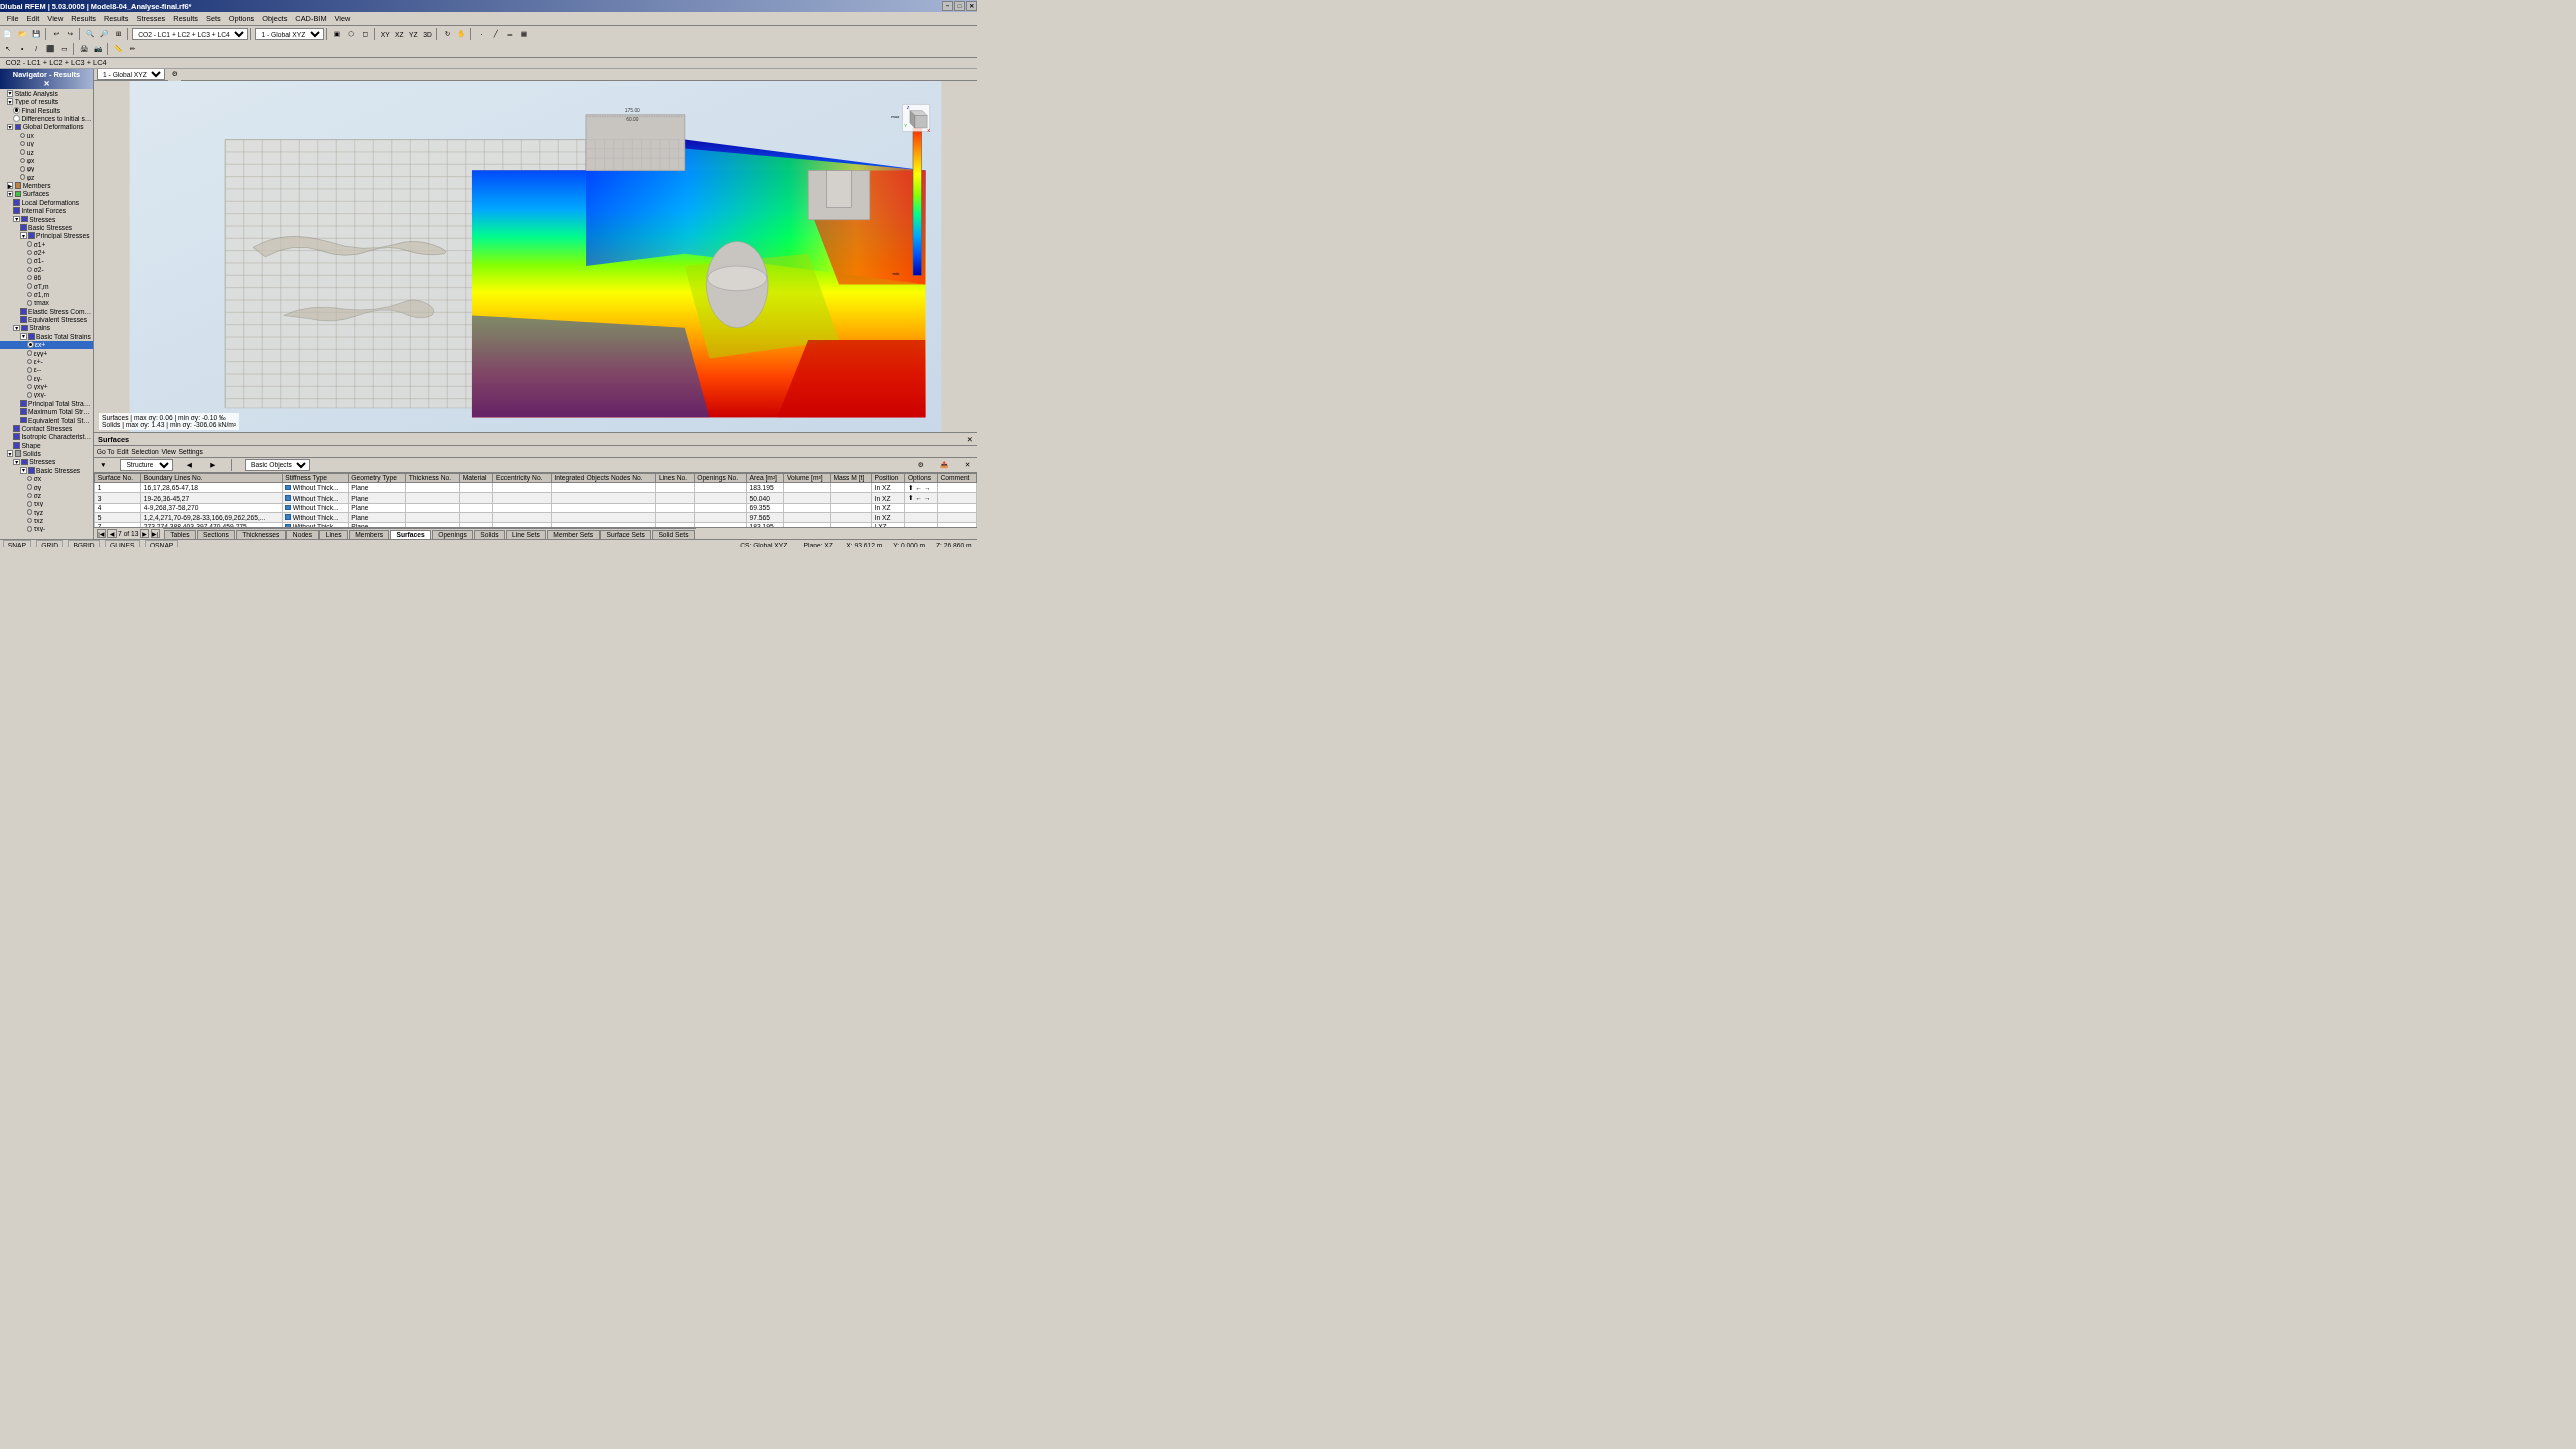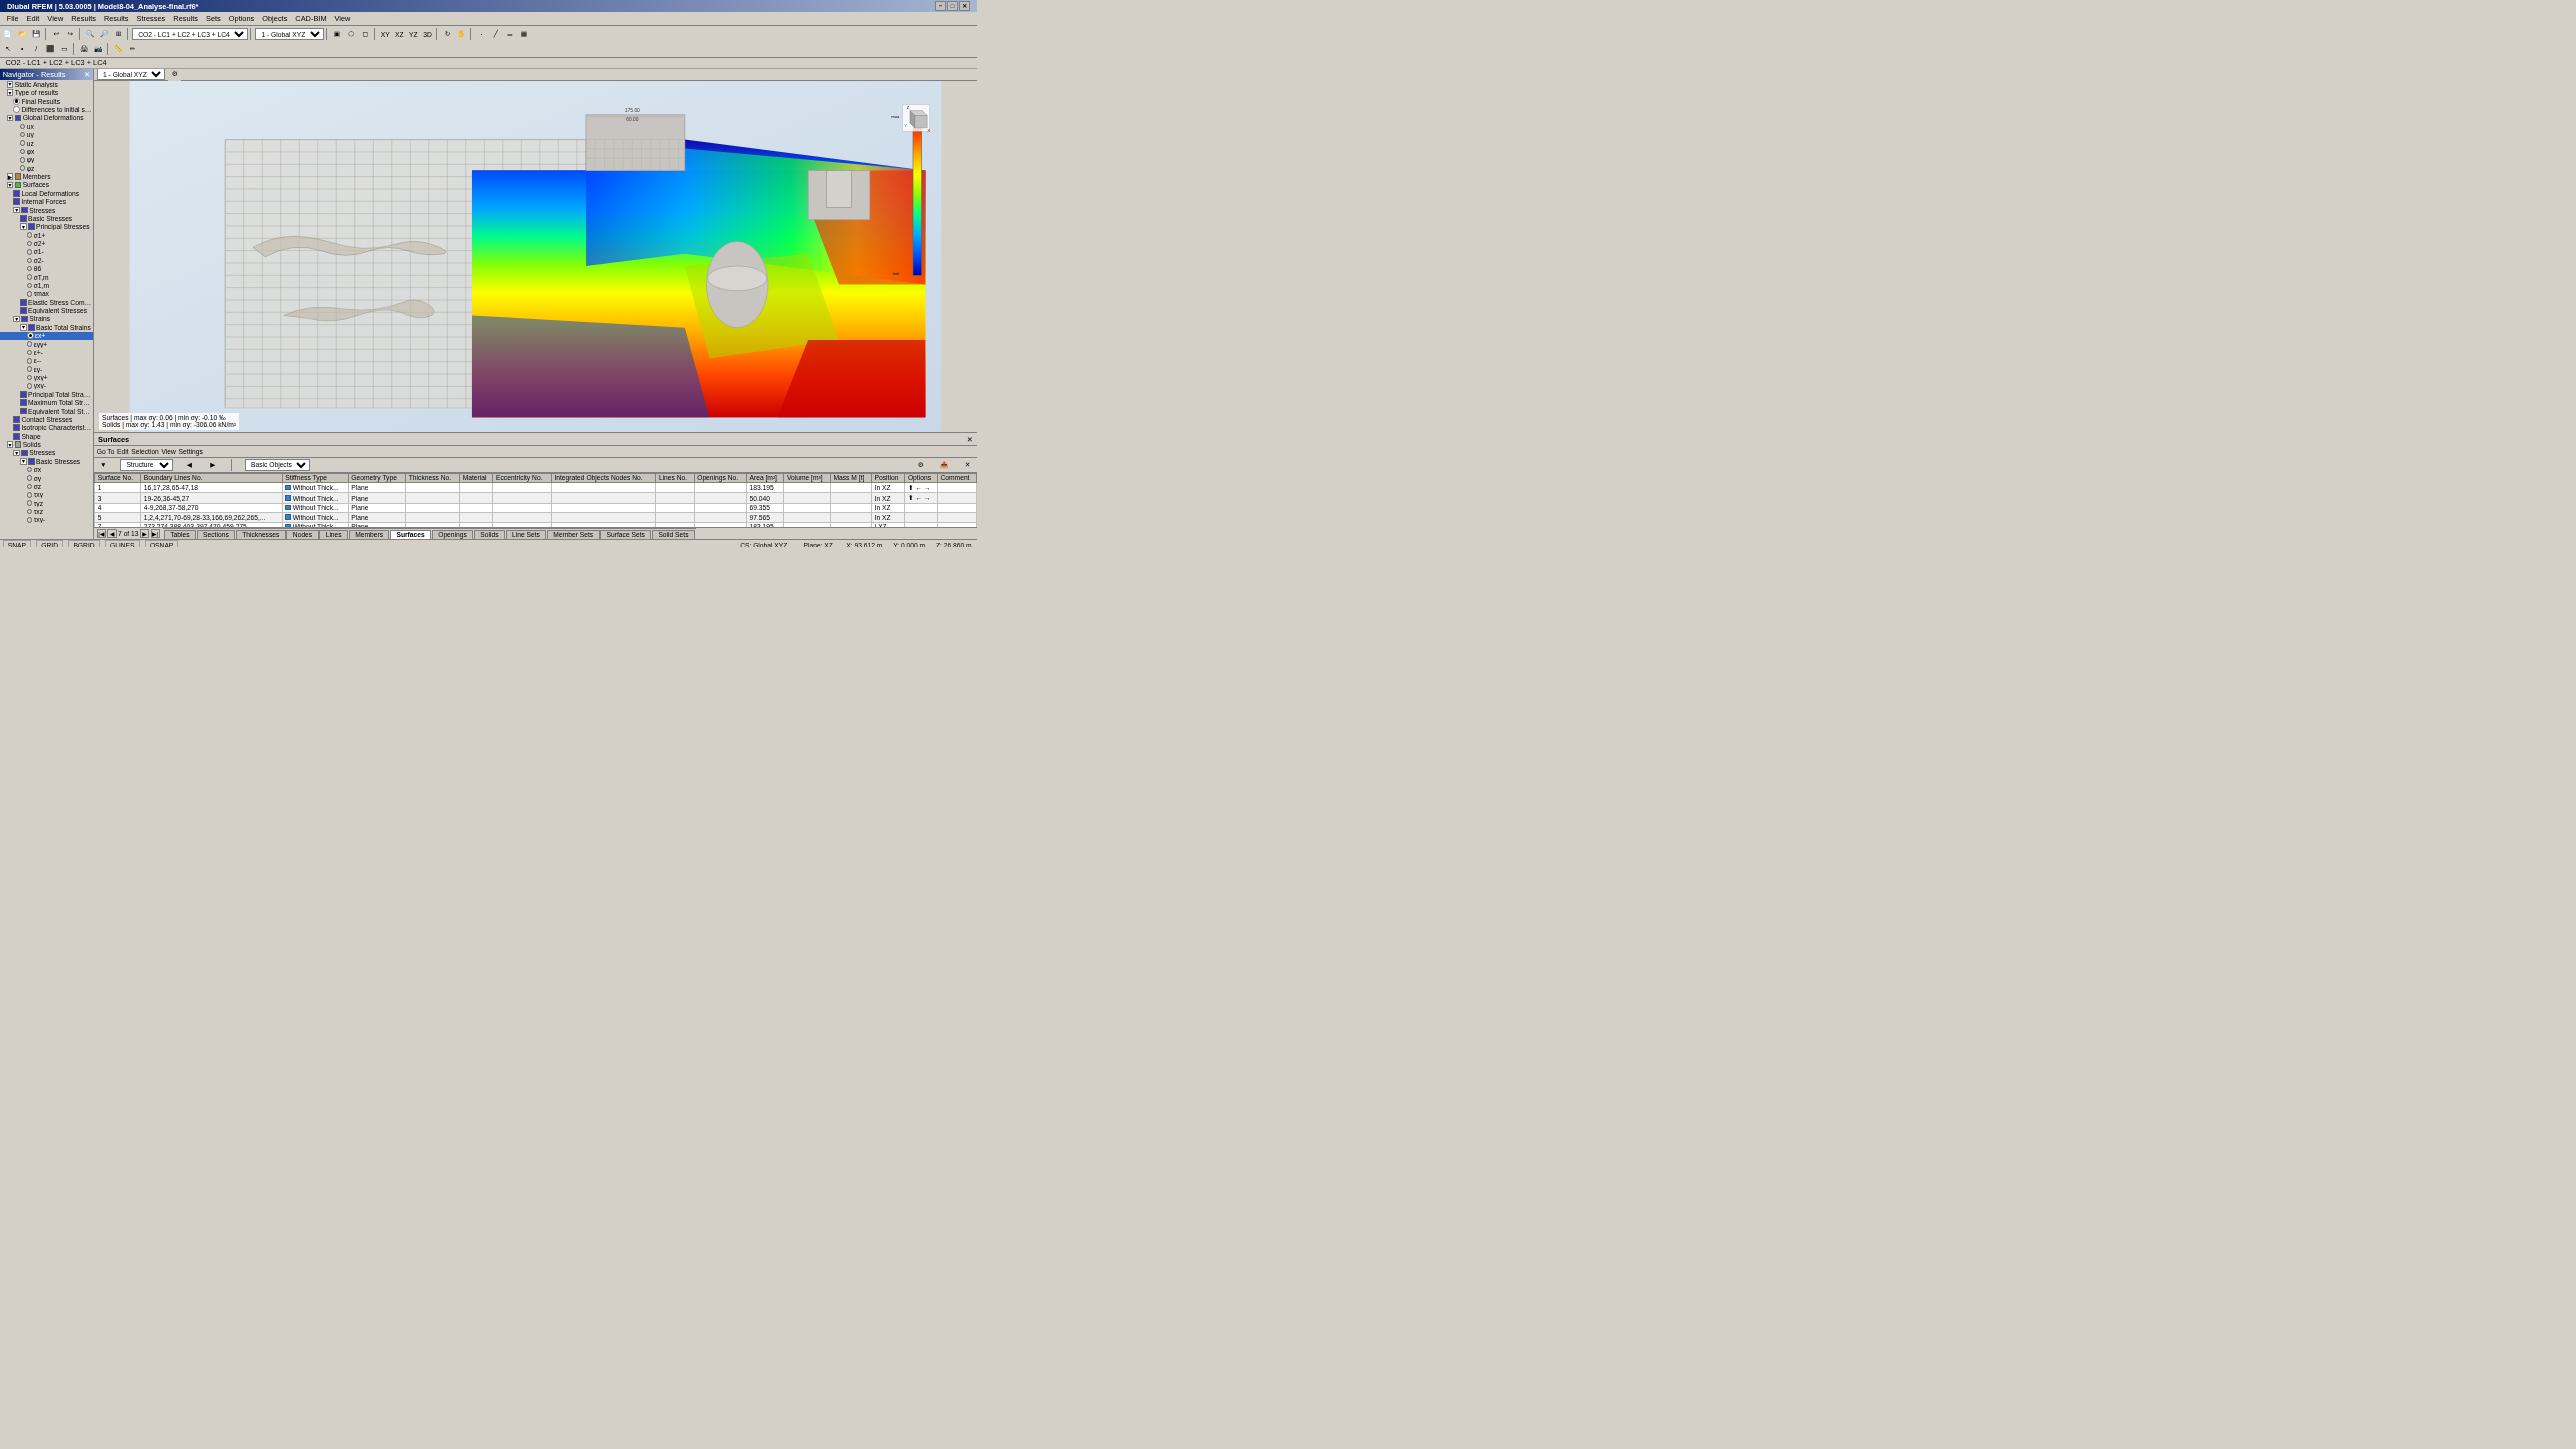--- a/index.html
+++ b/index.html
@@ -13,21 +13,21 @@
       color: #000;
     }
 
     
     #title-bar {
       height: 12px;
       background: linear-gradient(to right, #0a246a, #a6b5d4);
       display: flex;
       align-items: center;
       justify-content: center;
-      padding: 0 7px;
+      padding: 0 0;
       color: white;
       font-size: 7.4px;
       font-weight: bold;
     }
     #title-bar .title-text { flex: 1; }
     #title-bar .window-controls { display: flex; gap: 1.3px; }
     #title-bar .win-btn {
       width: 10.7px; height: 9.4px;
       background: #c0c0c0;
       border: 0.7px solid #808080;
@@ -99,25 +99,26 @@
       background: #d4d0c8;
       border-right: 0.7px solid #808080;
       display: flex;
       flex-direction: column;
       overflow: hidden;
     }
     #navigator-header {
       background: linear-gradient(to right, #0a246a, #a6b5d4);
       color: white;
       font-size: 7.4px;
-      font-weight: normal;
+      font-weight: bold;
       padding: 1.3px 2.7px;
       display: flex;
       align-items: center;
       justify-content: space-between;
+      flex-direction: column;
     }
     #navigator-content {
       flex: 1;
       overflow-y: auto;
       font-size: 6.7px;
     }
     .nav-item {
       display: flex;
       align-items: center;
       padding: 0.7px 1.3px;

